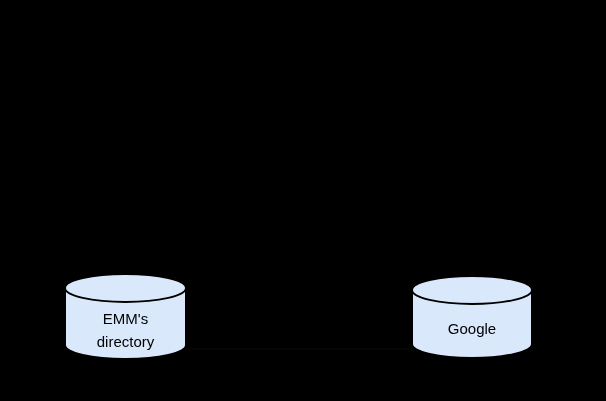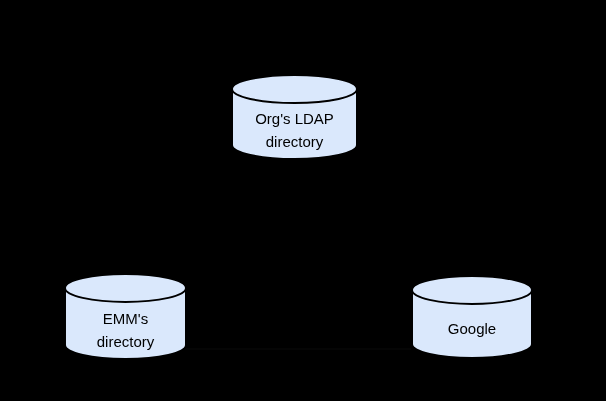--- a/index.html
+++ b/index.html
@@ -60,30 +60,20 @@
 </style>
 </head>
 <body>
 
 <div class="canvas">
 
   <svg class="connector-layer" viewBox="0 0 606 401">
     <line x1="172" y1="349" x2="411" y2="349" stroke-width="1" stroke="#0b0b0b"></line>
   </svg>
 
-  <div class="node node-ldap">
-    <svg class="cyl" width="127" height="86" viewBox="0 0 127 86">
-      <path class="body" d="M1,15 A62.5,14 0 0 1 126,15 L126,71 A62.5,14 0 0 1 1,71 Z" fill="#dae8fc"></path>
-      <path class="rim" d="M1,15 A62.5,14 0 0 0 126,15"></path>
-    </svg>
-    <div class="label">
-      <span>Org's LDAP</span>
-      <span>directory</span>
-    </div>
-  </div>
 
   <div class="node node-emm">
     <svg class="cyl" width="123" height="87" viewBox="0 0 123 87">
       <path class="body" d="M1,15 A60.5,14 0 0 1 122,15 L122,72 A60.5,14 0 0 1 1,72 Z" fill="#dae8fc"></path>
       <path class="rim" d="M1,15 A60.5,14 0 0 0 122,15"></path>
     </svg>
     <div class="label">
       <span>EMM's</span>
       <span>directory</span>
     </div>

